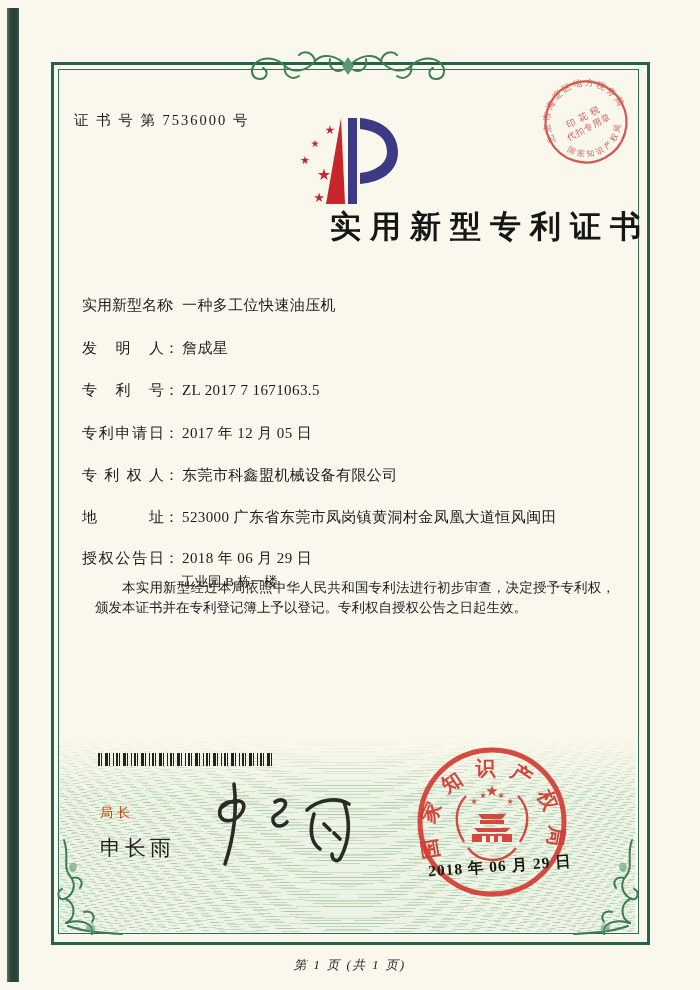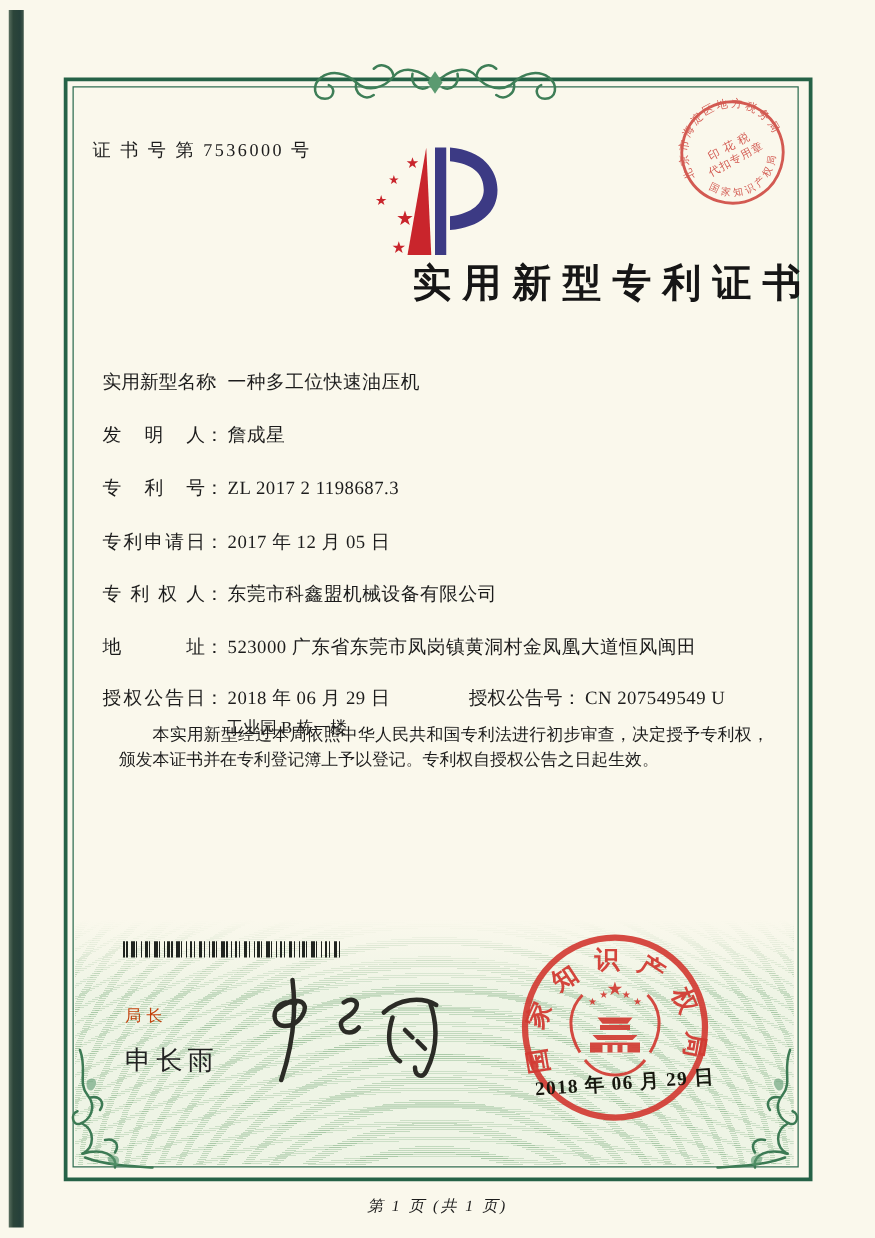--- a/index.html
+++ b/index.html
@@ -155,35 +155,34 @@
 
 <div class="abs title">实用新型专利证书</div>
 
 <div class="abs row" style="top:296px">
   <span class="lbl">实用新型名称</span><span class="colon">：</span><span class="val">一种多工位快速油压机</span>
 </div>
 <div class="abs row" style="top:339px">
   <span class="lbl">发明人</span><span class="colon">：</span><span class="val">詹成星</span>
 </div>
 <div class="abs row" style="top:381px">
-  <span class="lbl">专利号</span><span class="colon">：</span><span class="val">ZL 2017 2 1198687.3</span>
+  <span class="lbl">专利号</span><span class="colon">：</span><span class="val">ZL 2017 7 1671063.5</span>
 </div>
 <div class="abs row" style="top:424px">
   <span class="lbl">专利申请日</span><span class="colon">：</span><span class="val">2017 年 12 月 05 日</span>
 </div>
 <div class="abs row" style="top:466px">
   <span class="lbl">专利权人</span><span class="colon">：</span><span class="val">东莞市科鑫盟机械设备有限公司</span>
 </div>
 <div class="abs row" style="top:508px">
   <span class="lbl">地址</span><span class="colon">：</span><span class="val">523000 广东省东莞市凤岗镇黄洞村金凤凰大道恒风闽田</span>
 </div>
 <div class="abs addr2">工业园 B 栋一楼</div>
 <div class="abs row" style="top:549px">
   <span class="lbl">授权公告日</span><span class="colon">：</span><span class="val">2018 年 06 月 29 日</span>
-  <span class="pair2"><span>授权公告号</span><span class="colon">：</span><span class="val">CN 207549549 U</span></span>
 </div>
 
 <div class="abs legal">
   <p>本实用新型经过本局依照中华人民共和国专利法进行初步审查，决定授予专利权，颁发本证书并在专利登记簿上予以登记。专利权自授权公告之日起生效。</p>
 </div>
 
 <div class="abs barcode"></div>
 
 <div class="abs signer-title">局长</div>
 <div class="abs signer-name">申长雨</div>

